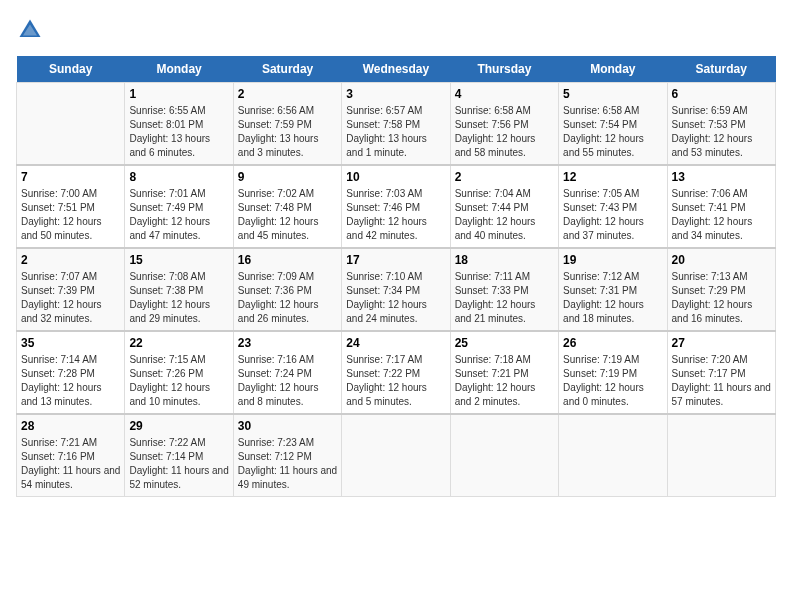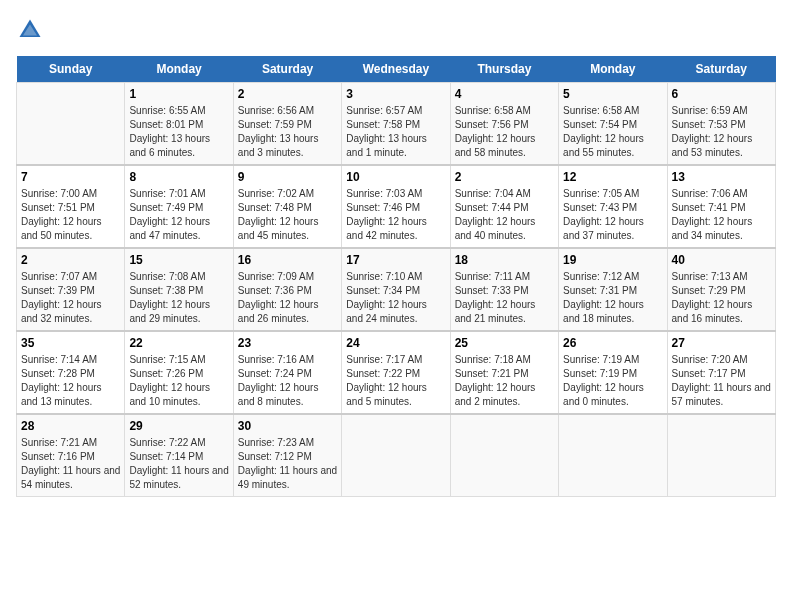--- a/index.html
+++ b/index.html
@@ -201,21 +201,21 @@
         </td>
         <td>
           <span class="day-num">18</span>
           <div class="day-info">Sunrise: 7:11 AM<br>Sunset: 7:33 PM<br>Daylight: 12 hours and 21 minutes.</div>
         </td>
         <td>
           <span class="day-num">19</span>
           <div class="day-info">Sunrise: 7:12 AM<br>Sunset: 7:31 PM<br>Daylight: 12 hours and 18 minutes.</div>
         </td>
         <td>
-          <span class="day-num">40</span>
+          <span class="day-num">20</span>
           <div class="day-info">Sunrise: 7:13 AM<br>Sunset: 7:29 PM<br>Daylight: 12 hours and 16 minutes.</div>
         </td>
       </tr>
       <tr class="row-separator">
         <td>
           <span class="day-num">35</span>
           <div class="day-info">Sunrise: 7:14 AM<br>Sunset: 7:28 PM<br>Daylight: 12 hours and 13 minutes.</div>
         </td>
         <td>
           <span class="day-num">22</span>

